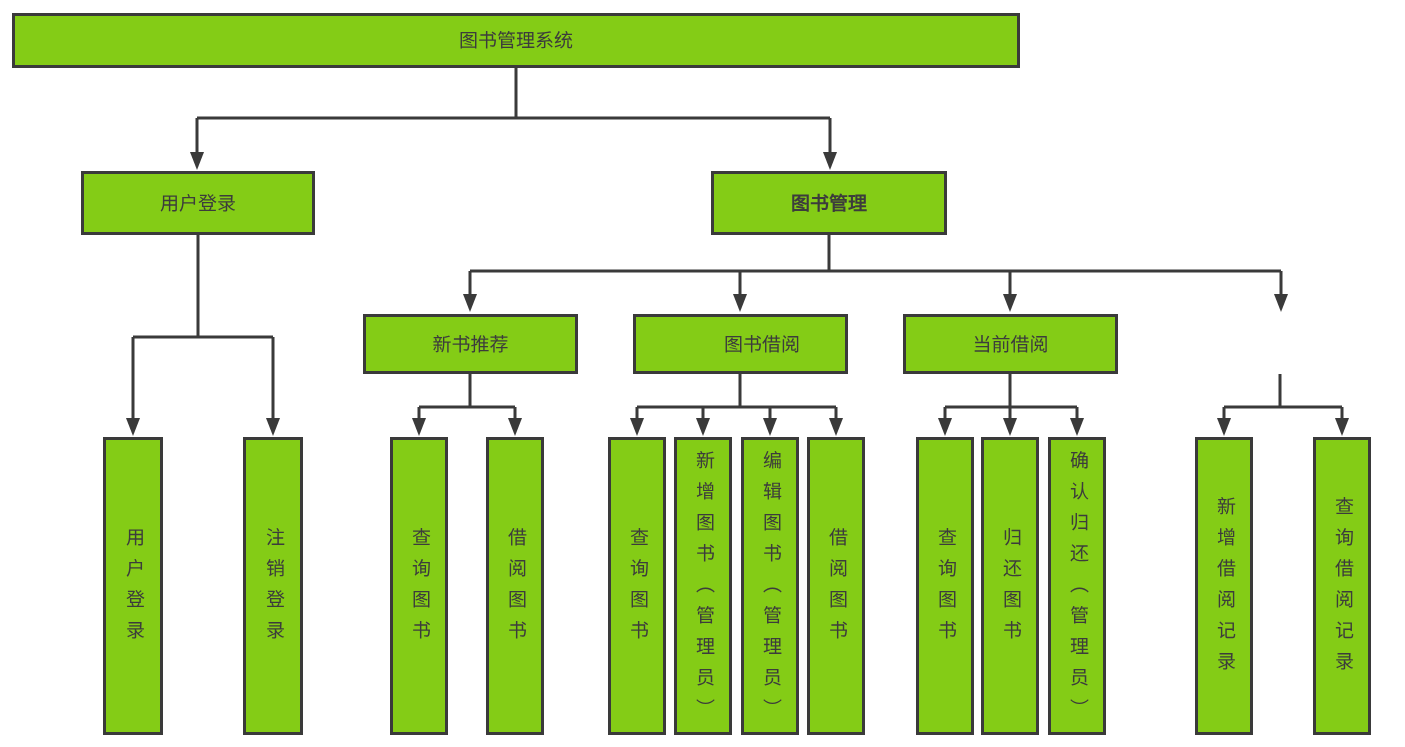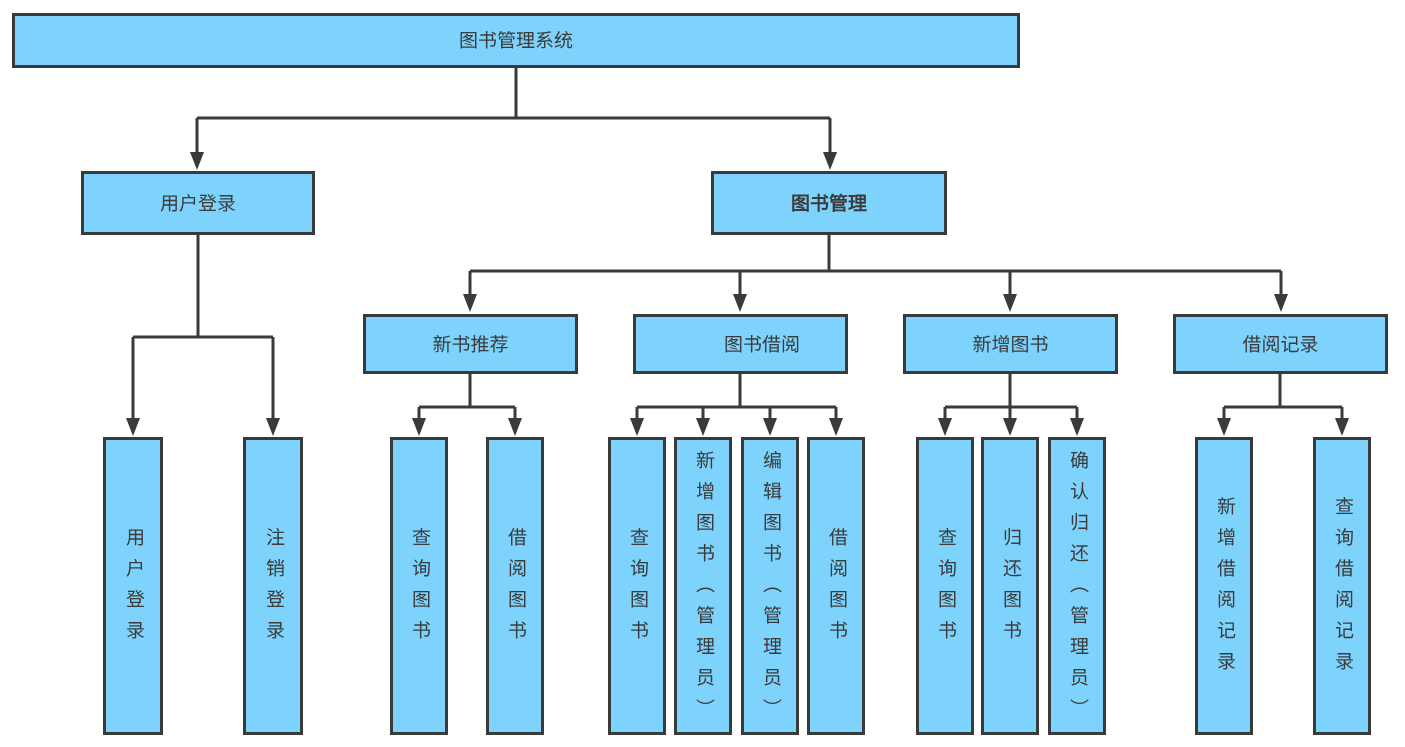--- a/index.html
+++ b/index.html
@@ -12,21 +12,21 @@
     overflow: hidden;
   }
   .connectors {
     position: absolute;
     left: 0; top: 0;
     width: 1405px; height: 747px;
   }
   .box {
     position: absolute;
     box-sizing: border-box;
-    background: #7dd3fc;
+    background: #84cc16;
     border: 3px solid #3a3a3a;
     color: #3c3c3c;
     display: flex;
     align-items: center;
     justify-content: center;
     font-size: 19px;
     line-height: 1;
     z-index: 2;
   }
   .v {
@@ -93,22 +93,21 @@
     </g>
   </svg>
 
   <div class="box" style="left:12px; top:13px; width:1008px; height:55px;">图书管理系统</div>
 
   <div class="box" style="left:81px; top:171px; width:234px; height:64px;">用户登录</div>
   <div class="box" style="left:711px; top:171px; width:236px; height:64px;font-weight:bold;">图书管理</div>
 
   <div class="box" style="left:363px; top:314px; width:215px; height:60px;">新书推荐</div>
   <div class="box" style="left:633px; top:314px; width:215px; height:60px;padding-left:43px;">图书借阅</div>
-  <div class="box" style="left:903px; top:314px; width:215px; height:60px;">新增图书</div>
-  <div class="box" style="left:1173px; top:314px; width:215px; height:60px;">借阅记录</div>
+  <div class="box" style="left:903px; top:314px; width:215px; height:60px;">当前借阅</div>
 
   <div class="box v" style="left:103px; top:437px; width:60px; height:298px;">用户登录</div>
   <div class="box v" style="left:243px; top:437px; width:60px; height:298px;">注销登录</div>
 
   <div class="box v" style="left:390px; top:437px; width:58px; height:298px;">查询图书</div>
   <div class="box v" style="left:486px; top:437px; width:58px; height:298px;">借阅图书</div>
 
   <div class="box v" style="left:608px; top:437px; width:58px; height:298px;">查询图书</div>
   <div class="box v" style="left:674px; top:437px; width:58px; height:298px;">新增图书（管理员）</div>
   <div class="box v" style="left:741px; top:437px; width:58px; height:298px;">编辑图书（管理员）</div>

